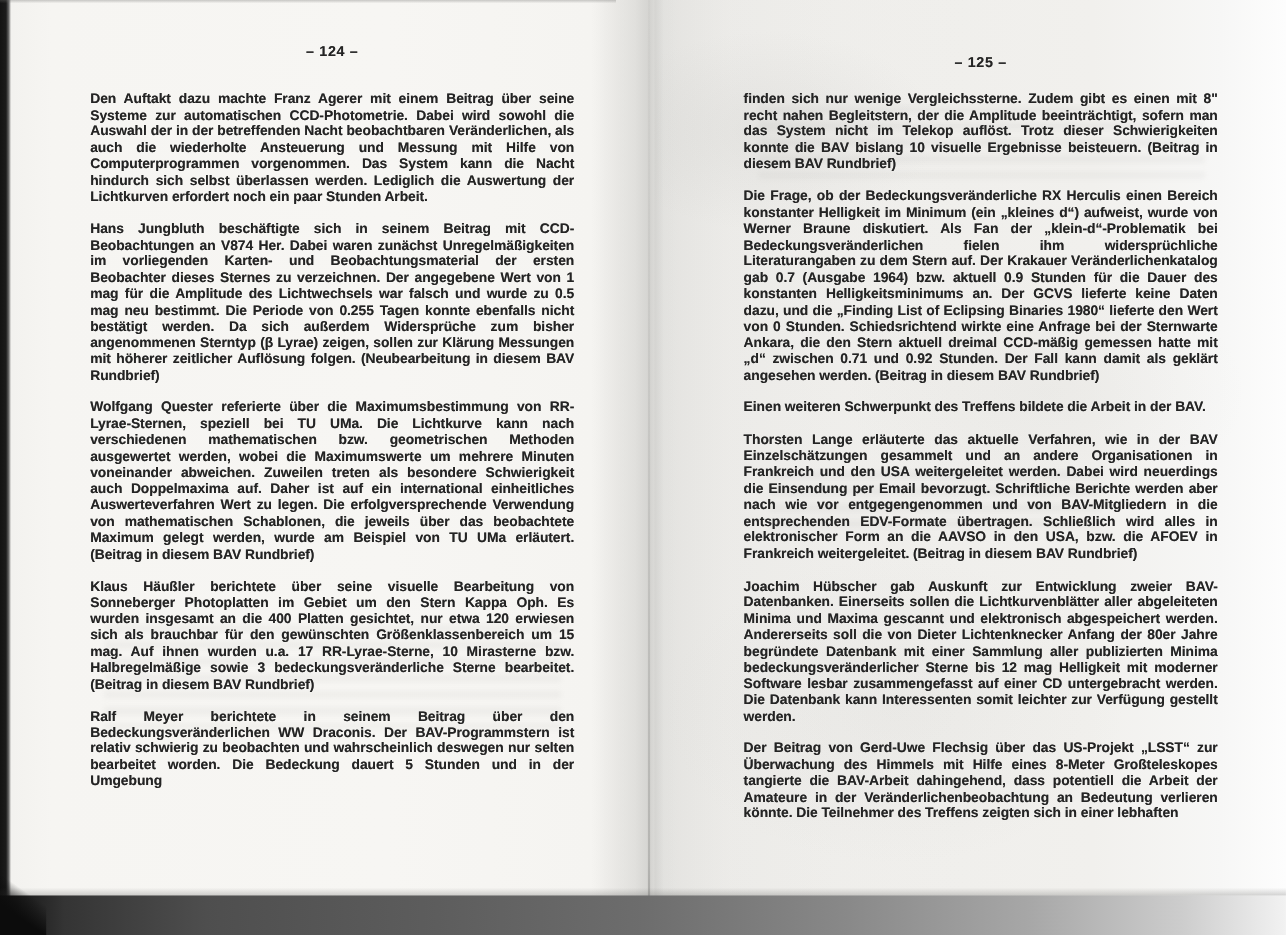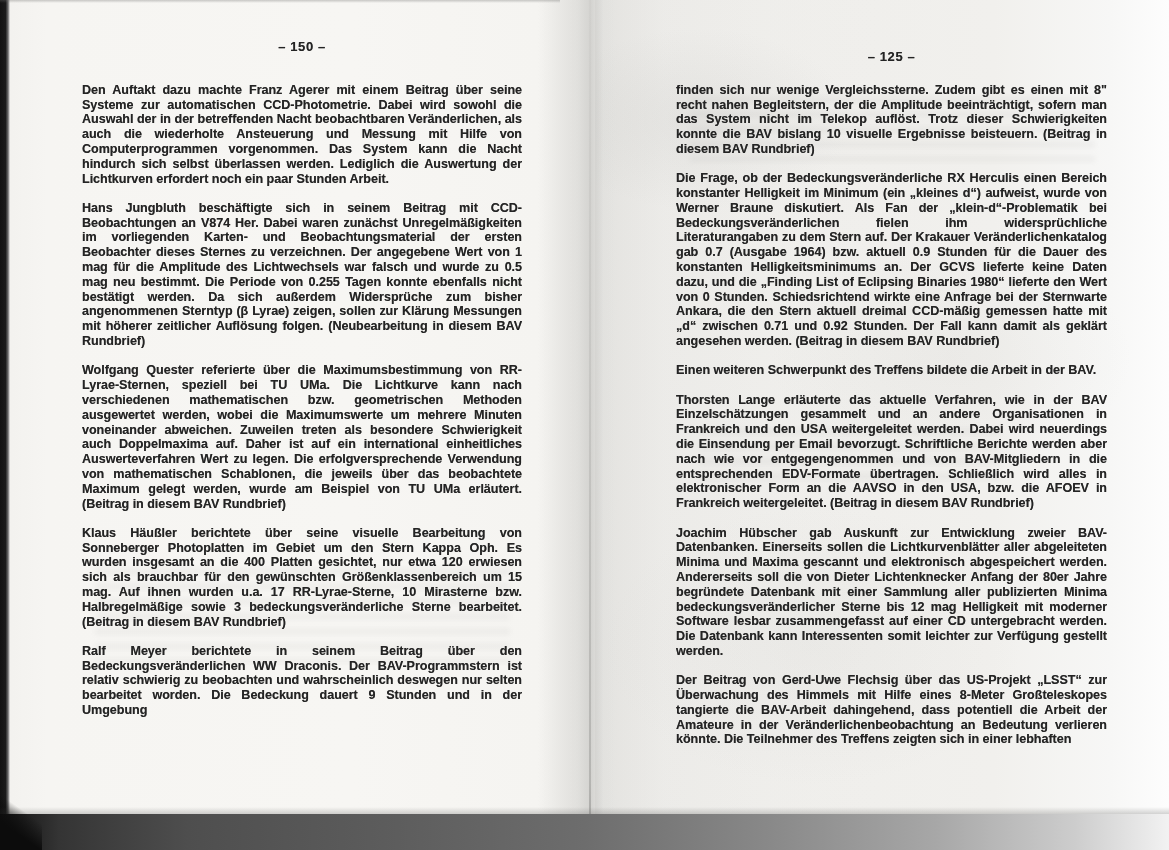--- a/index.html
+++ b/index.html
@@ -96,26 +96,26 @@
 <div class="page-seam"></div>
 <div class="ghost g1"></div>
 <div class="ghost g2"></div>
 <div class="ghost g3"></div>
 <div class="left-scan-edge"></div>
 <div class="top-scan-edge"></div>
 <div class="bottom-scan-shadow"></div>
 <div class="bottom-left-corner"></div>
 
 <div class="page" id="pageLeft">
-  <div class="page-number">– 150 –</div>
+  <div class="page-number">– 124 –</div>
   <p>Den Auftakt dazu machte Franz Agerer mit einem Beitrag über seine Systeme zur automatischen CCD-Photometrie. Dabei wird sowohl die Auswahl der in der betreffenden Nacht beobachtbaren Veränderlichen, als auch die wiederholte Ansteuerung und Messung mit Hilfe von Computerprogrammen vorgenommen. Das System kann die Nacht hindurch sich selbst überlassen werden. Lediglich die Auswertung der Lichtkurven erfordert noch ein paar Stunden Arbeit.</p>
   <p>Hans Jungbluth beschäftigte sich in seinem Beitrag mit CCD-Beobachtungen an V874 Her. Dabei waren zunächst Unregelmäßigkeiten im vorliegenden Karten- und Beobachtungsmaterial der ersten Beobachter dieses Sternes zu verzeichnen. Der angegebene Wert von 1 mag für die Amplitude des Lichtwechsels war falsch und wurde zu 0.5 mag neu bestimmt. Die Periode von 0.255 Tagen konnte ebenfalls nicht bestätigt werden. Da sich außerdem Widersprüche zum bisher angenommenen Sterntyp (β Lyrae) zeigen, sollen zur Klärung Messungen mit höherer zeitlicher Auflösung folgen. (Neubearbeitung in diesem BAV Rundbrief)</p>
   <p>Wolfgang Quester referierte über die Maximumsbestimmung von RR-Lyrae-Sternen, speziell bei TU UMa. Die Lichtkurve kann nach verschiedenen mathematischen bzw. geometrischen Methoden ausgewertet werden, wobei die Maximumswerte um mehrere Minuten voneinander abweichen. Zuweilen treten als besondere Schwierigkeit auch Doppelmaxima auf. Daher ist auf ein international einheitliches Auswerteverfahren Wert zu legen. Die erfolgversprechende Verwendung von mathematischen Schablonen, die jeweils über das beobachtete Maximum gelegt werden, wurde am Beispiel von TU UMa erläutert. (Beitrag in diesem BAV Rundbrief)</p>
   <p>Klaus Häußler berichtete über seine visuelle Bearbeitung von Sonneberger Photoplatten im Gebiet um den Stern Kappa Oph. Es wurden insgesamt an die 400 Platten gesichtet, nur etwa 120 erwiesen sich als brauchbar für den gewünschten Größenklassenbereich um 15 mag. Auf ihnen wurden u.a. 17 RR-Lyrae-Sterne, 10 Mirasterne bzw. Halbregelmäßige sowie 3 bedeckungsveränderliche Sterne bearbeitet. (Beitrag in diesem BAV Rundbrief)</p>
-  <p>Ralf Meyer berichtete in seinem Beitrag über den Bedeckungsveränderlichen WW Draconis. Der BAV-Programmstern ist relativ schwierig zu beobachten und wahrscheinlich deswegen nur selten bearbeitet worden. Die Bedeckung dauert 9 Stunden und in der Umgebung</p>
+  <p>Ralf Meyer berichtete in seinem Beitrag über den Bedeckungsveränderlichen WW Draconis. Der BAV-Programmstern ist relativ schwierig zu beobachten und wahrscheinlich deswegen nur selten bearbeitet worden. Die Bedeckung dauert 5 Stunden und in der Umgebung</p>
 </div>
 
 <div class="page" id="pageRight">
   <div class="page-number">– 125 –</div>
   <p>finden sich nur wenige Vergleichssterne. Zudem gibt es einen mit 8" recht nahen Begleitstern, der die Amplitude beeinträchtigt, sofern man das System nicht im Telekop auflöst. Trotz dieser Schwierigkeiten konnte die BAV bislang 10 visuelle Ergebnisse beisteuern. (Beitrag in diesem BAV Rundbrief)</p>
   <p>Die Frage, ob der Bedeckungsveränderliche RX Herculis einen Bereich konstanter Helligkeit im Minimum (ein „kleines d“) aufweist, wurde von Werner Braune diskutiert. Als Fan der „klein-d“-Problematik bei Bedeckungsveränderlichen fielen ihm widersprüchliche Literaturangaben zu dem Stern auf. Der Krakauer Veränderlichenkatalog gab 0.7 (Ausgabe 1964) bzw. aktuell 0.9 Stunden für die Dauer des konstanten Helligkeitsminimums an. Der GCVS lieferte keine Daten dazu, und die „Finding List of Eclipsing Binaries 1980“ lieferte den Wert von 0 Stunden. Schiedsrichtend wirkte eine Anfrage bei der Sternwarte Ankara, die den Stern aktuell dreimal CCD-mäßig gemessen hatte mit „d“ zwischen 0.71 und 0.92 Stunden. Der Fall kann damit als geklärt angesehen werden. (Beitrag in diesem BAV Rundbrief)</p>
   <p class="extra-top">Einen weiteren Schwerpunkt des Treffens bildete die Arbeit in der BAV.</p>
   <p>Thorsten Lange erläuterte das aktuelle Verfahren, wie in der BAV Einzelschätzungen gesammelt und an andere Organisationen in Frankreich und den USA weitergeleitet werden. Dabei wird neuerdings die Einsendung per Email bevorzugt. Schriftliche Berichte werden aber nach wie vor entgegengenommen und von BAV-Mitgliedern in die entsprechenden EDV-Formate übertragen. Schließlich wird alles in elektronischer Form an die AAVSO in den USA, bzw. die AFOEV in Frankreich weitergeleitet. (Beitrag in diesem BAV Rundbrief)</p>
   <p>Joachim Hübscher gab Auskunft zur Entwicklung zweier BAV-Datenbanken. Einerseits sollen die Lichtkurvenblätter aller abgeleiteten Minima und Maxima gescannt und elektronisch abgespeichert werden. Andererseits soll die von Dieter Lichtenknecker Anfang der 80er Jahre begründete Datenbank mit einer Sammlung aller publizierten Minima bedeckungsveränderlicher Sterne bis 12 mag Helligkeit mit moderner Software lesbar zusammengefasst auf einer CD untergebracht werden. Die Datenbank kann Interessenten somit leichter zur Verfügung gestellt werden.</p>
   <p>Der Beitrag von Gerd-Uwe Flechsig über das US-Projekt „LSST“ zur Überwachung des Himmels mit Hilfe eines 8-Meter Großteleskopes tangierte die BAV-Arbeit dahingehend, dass potentiell die Arbeit der Amateure in der Veränderlichenbeobachtung an Bedeutung verlieren könnte. Die Teilnehmer des Treffens zeigten sich in einer lebhaften</p>

